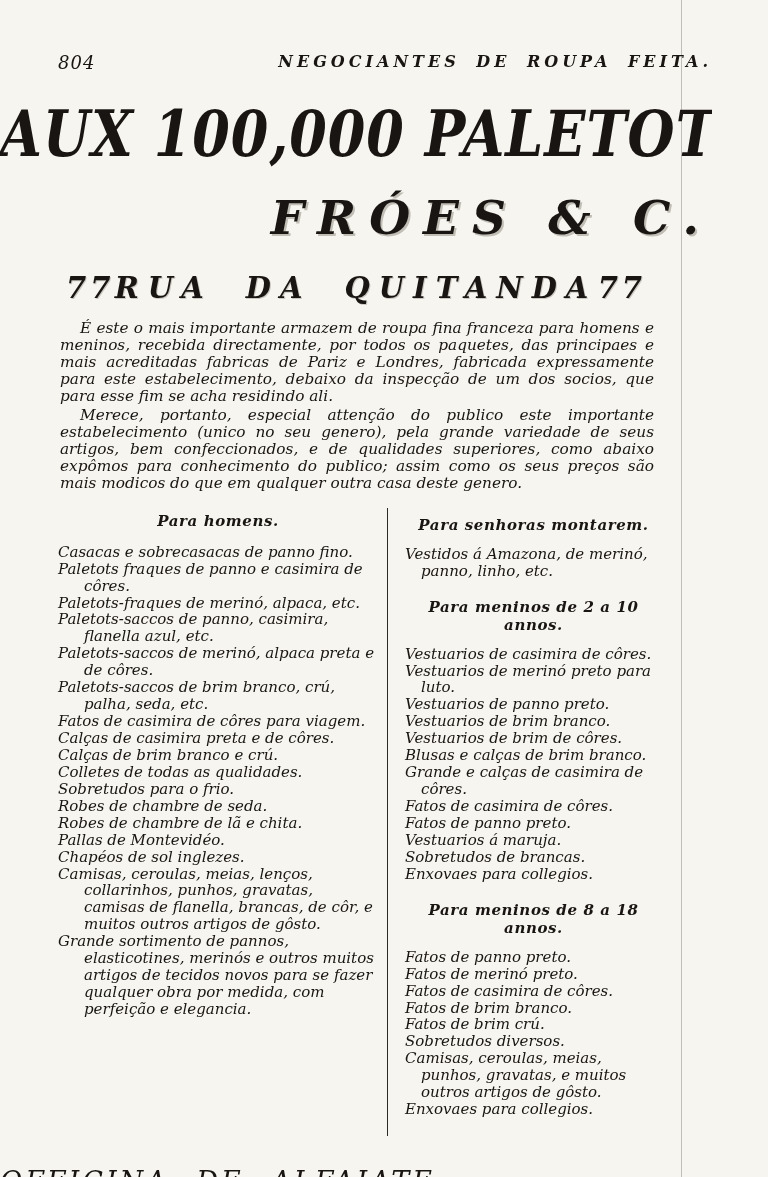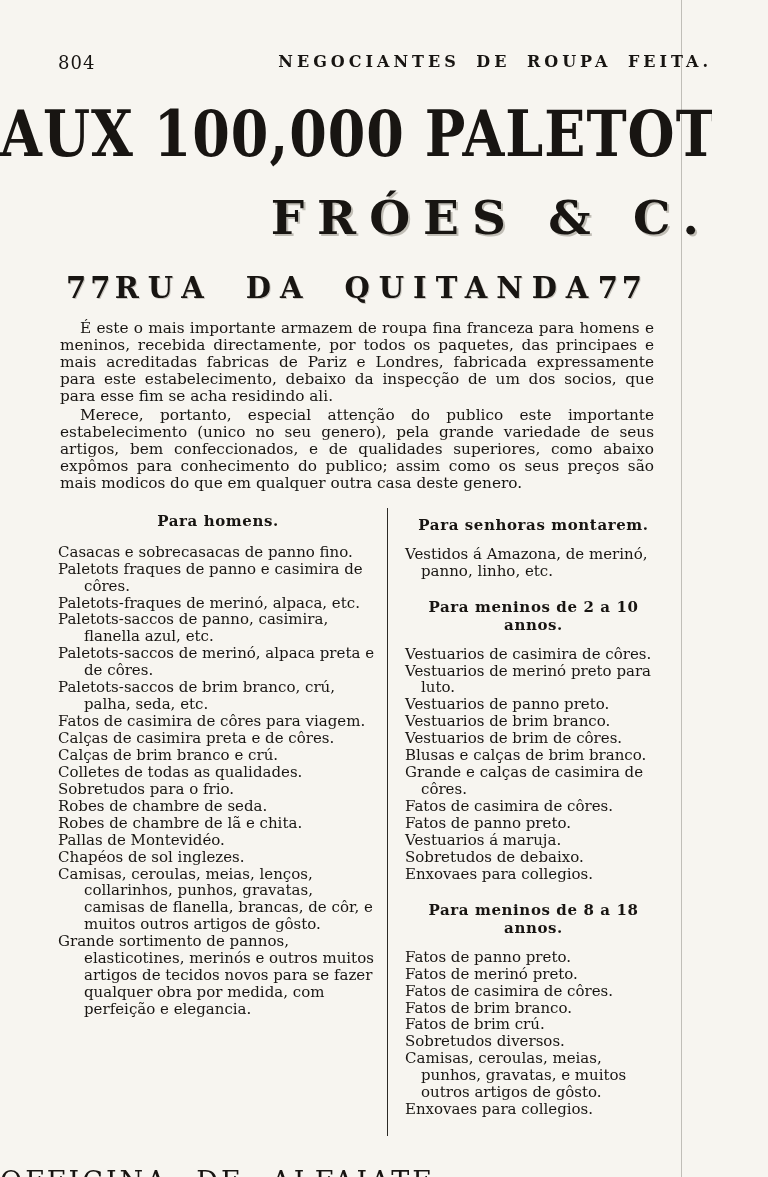--- a/index.html
+++ b/index.html
@@ -2,21 +2,21 @@
 <html><head>
 <meta charset="utf-8">
 <style>
   html, body { margin: 0; padding: 0; }
   body {
     width: 768px; height: 1177px;
     background: #f7f5f0;
     font-family: "DejaVu Serif", "Liberation Serif", serif;
     color: #181512;
   }
-  .page { position: relative; width: 712px; height: 1177px; overflow: hidden; }
+  .page { position: relative; width: 712px; height: 1177px; overflow: hidden; font-style: italic; }
   .edge-right { position: absolute; top: 0; bottom: 0; right: 30px; width: 1px; background: rgba(50,45,38,.28); }
 
   .top-row { position: relative; padding-top: 52px; height: 26px; }
   .page-num { position: absolute; left: 58px; top: 52px; font-size: 18px; letter-spacing: 1px; }
   .running-head { text-align: right; font-weight: bold; font-size: 16px; letter-spacing: 4px; word-spacing: 7px; }
 
   .main-title {
     text-align: center; font-weight: bold; font-size: 54px; letter-spacing: 1px;
     margin-top: 18px; white-space: nowrap;
     transform: scaleY(1.18); transform-origin: center top;
@@ -119,21 +119,21 @@
             <div class="list-item">Vestuarios de casimira de côres.</div>
             <div class="list-item">Vestuarios de merinó preto para luto.</div>
             <div class="list-item">Vestuarios de panno preto.</div>
             <div class="list-item">Vestuarios de brim branco.</div>
             <div class="list-item">Vestuarios de brim de côres.</div>
             <div class="list-item">Blusas e calças de brim branco.</div>
             <div class="list-item">Grande e calças de casimira de côres.</div>
             <div class="list-item">Fatos de casimira de côres.</div>
             <div class="list-item">Fatos de panno preto.</div>
             <div class="list-item">Vestuarios á maruja.</div>
-            <div class="list-item">Sobretudos de debaixo.</div>
+            <div class="list-item">Sobretudos de brancas.</div>
             <div class="list-item">Enxovaes para collegios.</div>
           </div>
       </div>
       <div class="section">
         <div class="col-heading">Para meninos de 8 a 18 annos.</div>
         <div class="list">
             <div class="list-item">Fatos de panno preto.</div>
             <div class="list-item">Fatos de merinó preto.</div>
             <div class="list-item">Fatos de casimira de côres.</div>
             <div class="list-item">Fatos de brim branco.</div>

